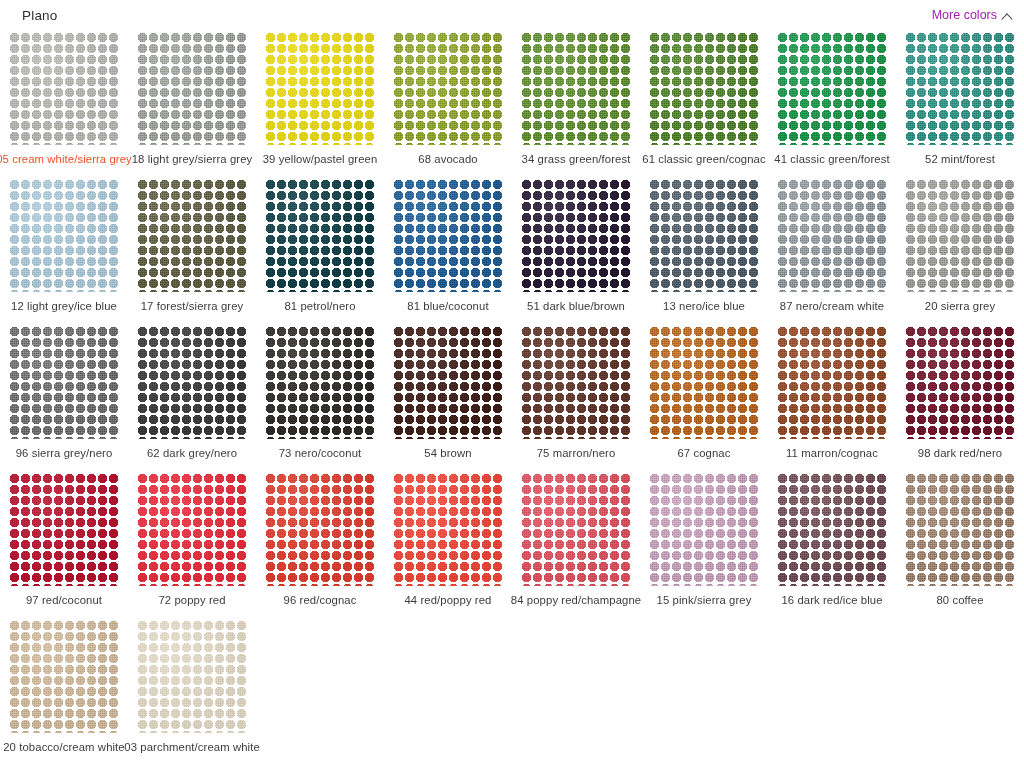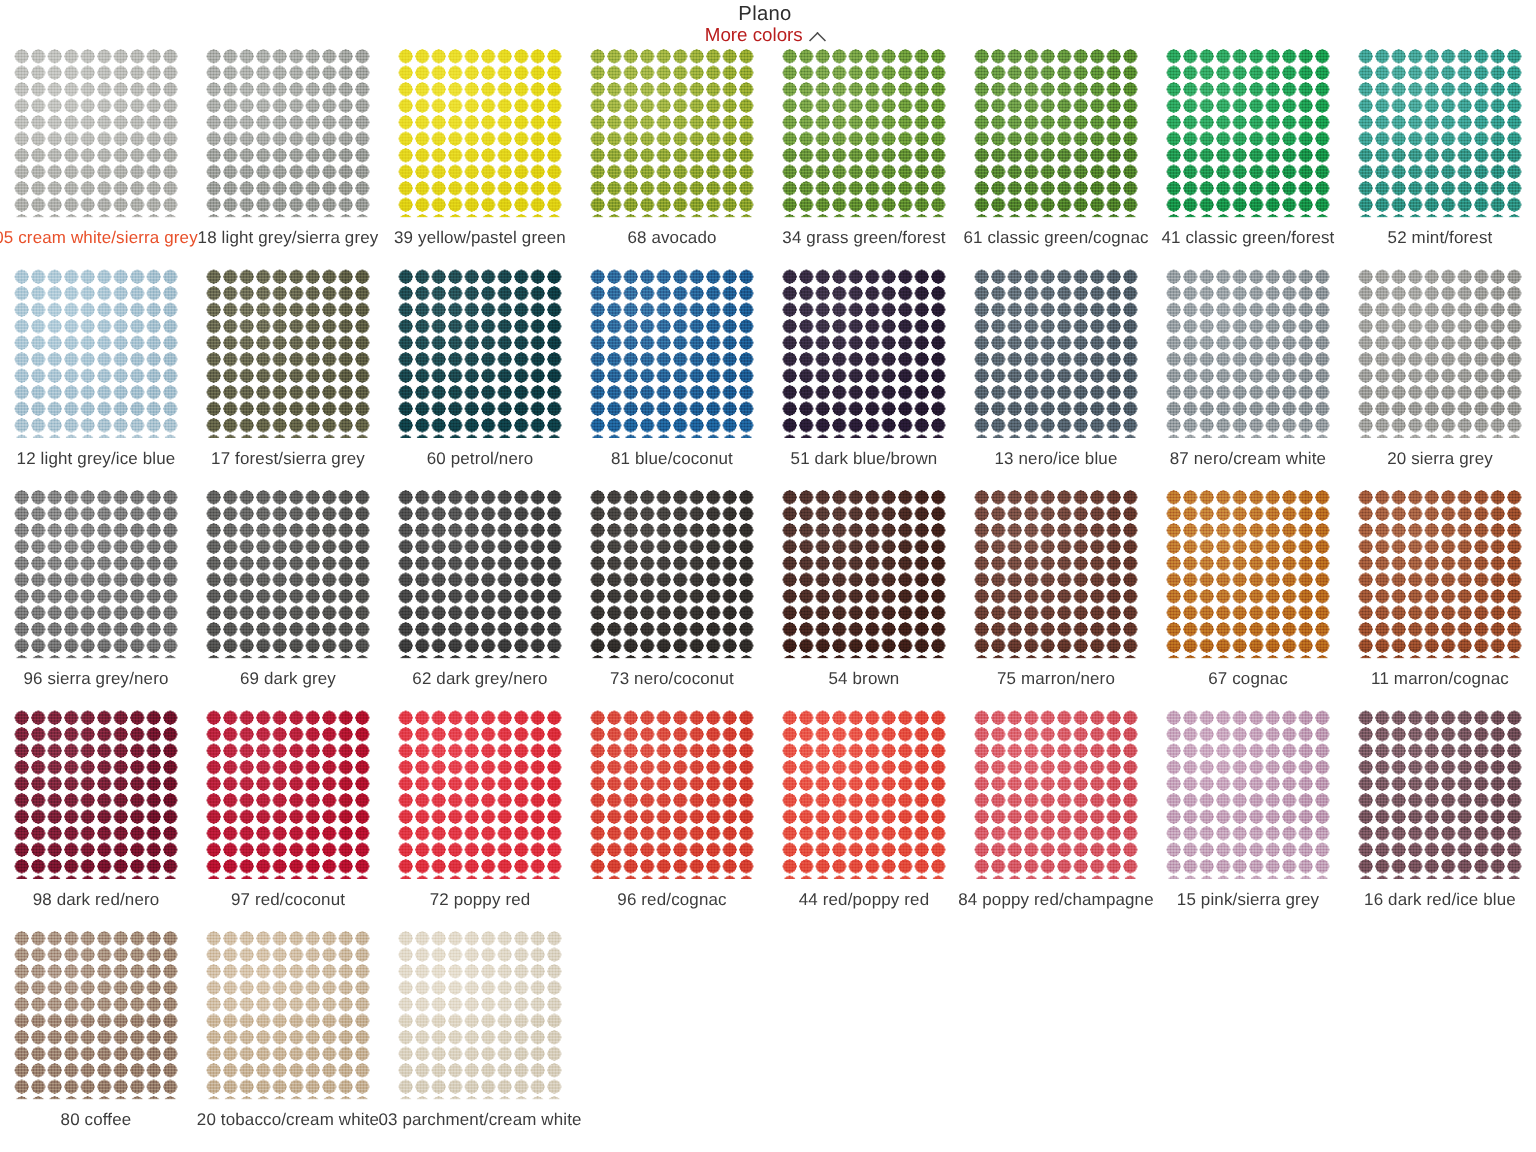--- a/index.html
+++ b/index.html
@@ -16,35 +16,34 @@
     height: 768px;
     position: relative;
     background: #fff;
   }
 
   
   .header {
     height: 30px;
     display: flex;
     align-items: center;
-    justify-content: flex-end;
-    padding: 0 12px 0 8px;
-    flex-direction: column;
+    justify-content: space-between;
+    padding: 0 12px 0 22px;
   }
   .header-title {
     font-size: 13.5px;
     color: #2e2e2e;
     letter-spacing: .2px;
   }
   .more-colors {
     display: flex;
     align-items: center;
     gap: 6px;
     font-size: 12.5px;
-    color: #b91c1c;
+    color: #a21caf;
     cursor: pointer;
     user-select: none;
   }
   .chev {
     display: inline-block;
     width: 9px; height: 9px;
     position: relative;
     top: 2px;
   }
   .chev::before {
@@ -213,21 +212,21 @@
           <div class="sw-shadow"></div>
           <div class="swatch" style="background-color: rgb(91, 91, 65);"></div>
         </div>
         <div class="label">17 forest/sierra grey</div>
       </div>
       <div class="cell">
         <div class="sw-wrap">
           <div class="sw-shadow"></div>
           <div class="swatch" style="background-color: rgb(13, 59, 66);"></div>
         </div>
-        <div class="label">60 petrol/nero</div>
+        <div class="label">81 petrol/nero</div>
       </div>
       <div class="cell">
         <div class="sw-wrap">
           <div class="sw-shadow"></div>
           <div class="swatch" style="background-color: rgb(27, 90, 146);"></div>
         </div>
         <div class="label">81 blue/coconut</div>
       </div>
       <div class="cell">
         <div class="sw-wrap">
@@ -260,27 +259,20 @@
       <div class="cell">
         <div class="sw-wrap">
           <div class="sw-shadow"></div>
           <div class="swatch" style="background-color: rgb(107, 107, 107);"></div>
         </div>
         <div class="label">96 sierra grey/nero</div>
       </div>
       <div class="cell">
         <div class="sw-wrap">
           <div class="sw-shadow"></div>
-          <div class="swatch" style="background-color: rgb(75, 75, 73);"></div>
-        </div>
-        <div class="label">69 dark grey</div>
-      </div>
-      <div class="cell">
-        <div class="sw-wrap">
-          <div class="sw-shadow"></div>
           <div class="swatch" style="background-color: rgb(55, 55, 55);"></div>
         </div>
         <div class="label">62 dark grey/nero</div>
       </div>
       <div class="cell">
         <div class="sw-wrap">
           <div class="sw-shadow"></div>
           <div class="swatch" style="background-color: rgb(44, 41, 38);"></div>
         </div>
         <div class="label">73 nero/coconut</div>

